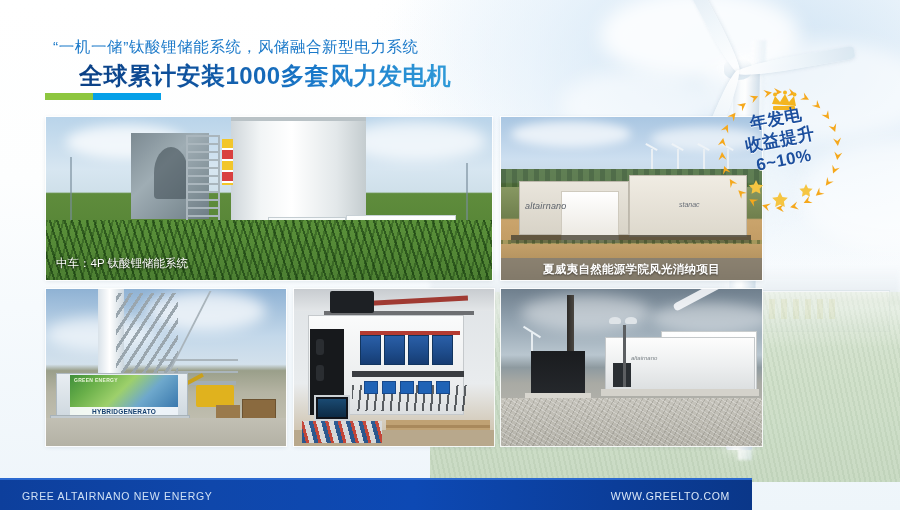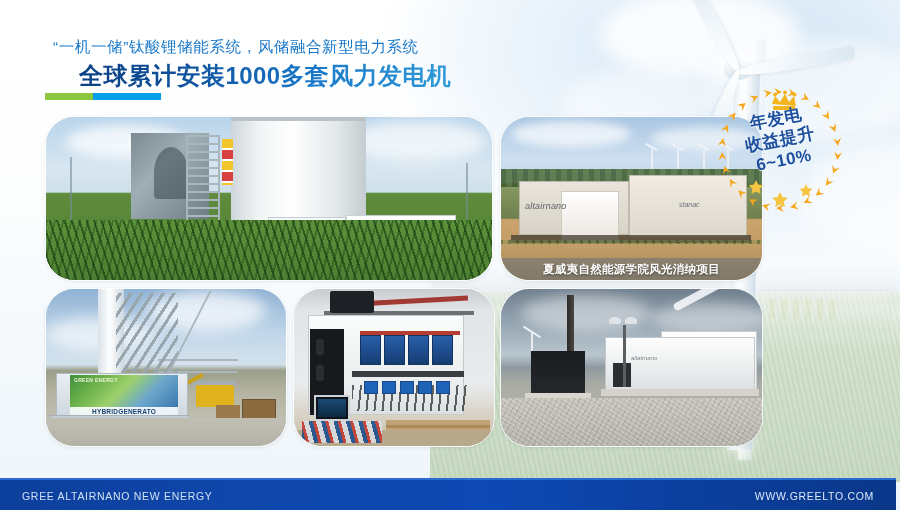--- a/index.html
+++ b/index.html
@@ -93,21 +93,20 @@
   }
   .rule { position:absolute; left:45px; top:93px; height:7px; display:flex; }
   .rule-green { width:48px; background:#8dc63f; }
   .rule-blue  { width:68px; background:#05a0e8; }
 
   
   .grid { position:absolute; left:46px; top:117px; width:716px; height:329px; }
   .panel {
     position:absolute; overflow:hidden; background:#cfd8e0;
     box-shadow:0 0 0 1px rgba(255,255,255,0.85), 0 1px 4px rgba(80,100,120,0.18);
-    border-radius:28px;
   }
   .p-topleft  { left:0;    top:0;   width:446px; height:163px; }
   .p-topright { left:455px;top:0;   width:261px; height:163px; }
   .p-bl       { left:0;    top:172px;width:240px; height:157px; }
   .p-bm       { left:248px;top:172px;width:200px; height:157px; }
   .p-br       { left:455px;top:172px;width:261px; height:157px; }
 
   
   .ph1 { position:absolute; inset:0;
     background:linear-gradient(180deg,#b9d4ea 0%,#d7e6f1 32%,#cfe0ea 46%,#5f8c3c 47%,#4d7d30 100%); }
@@ -278,21 +277,21 @@
     position:absolute; left:0; top:20px; width:128px;
     text-align:center; transform:rotate(-11deg);
     color:#1c4f9e; font-weight:bold; text-shadow:0 1px 0 rgba(255,255,255,0.75);
   }
   .bt1 { font-size:17px; line-height:21px; letter-spacing:0.5px; }
   .bt2 { font-size:17px; line-height:21px; letter-spacing:0.5px; }
   .bt3 { font-size:17px; line-height:22px; letter-spacing:0.5px; }
 
   
   .footer {
-    position:absolute; left:0; bottom:0; width:896px; height:32px;
+    position:absolute; left:0; bottom:0; width:752px; height:32px;
     background:linear-gradient(90deg,#0d3f9c 0%,#0f47ab 28%,#0d49b4 55%,#0b3d99 82%,#0a3789 100%);
     border-top:2px solid #2c6ad0;
   }
   .footer-left {
     position:absolute; left:22px; top:0; height:32px; line-height:32px;
     color:#cfe0f5; font-size:10.5px; letter-spacing:0.7px;
   }
   .footer-right {
     position:absolute; right:22px; top:0; height:32px; line-height:32px;
     color:#dbe8f8; font-size:10.5px; letter-spacing:0.7px;
@@ -347,20 +346,21 @@
           <div class="cab-a"></div>
           <div class="cab-b"></div>
         <div class="doors"></div>
           <div class="dled"></div>
           <div class="dled2"></div>
         <div class="corn-mid"></div>
         <div class="fence"></div>
         <div class="corn"></div>
       </div>
       <div class="cap-overlay">
+        <div>中车：4P 钛酸锂储能系统</div>
       </div>
     </div>
 
     <div class="panel p-topright">
       <div class="ph2">
         <div class="cl"></div>
           <div class="cl2"></div>
         <div class="wt" style="left:150px"></div>
         <div class="wt" style="left:176px"></div>
         <div class="wt" style="left:202px"></div>

